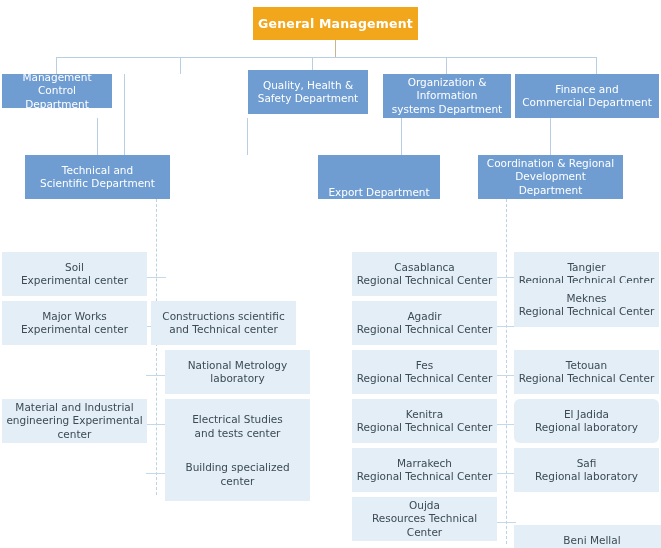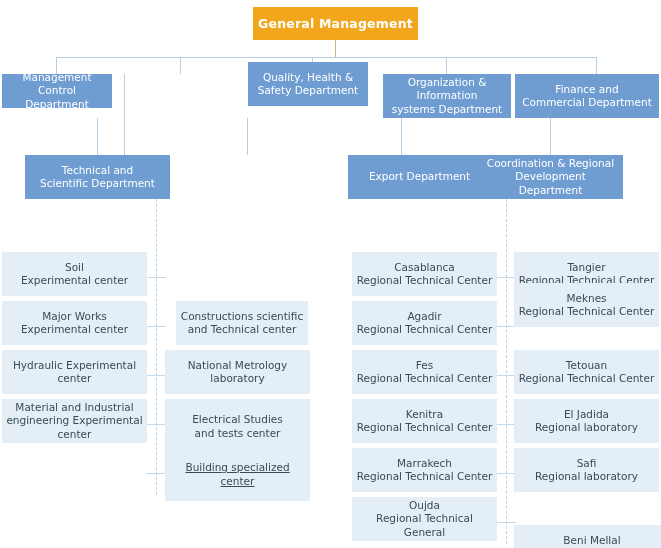--- a/index.html
+++ b/index.html
@@ -137,75 +137,71 @@
   <div class="line line-h-dash" style="left:506px; top:522px; width:10px;"></div>
 
   <div class="node node-root" style="left:253px; top:7px; width:165px; height:33px;">
     <span>General Management</span>
   </div>
 
   <div class="node node-dept" style="left:2px; top:74px; width:110px; height:34px;">
     <span>Management
 Control Department</span>
   </div>
-  <div class="node node-dept" style="left:248px; top:62px; width:120px; height:44px;">
+  <div class="node node-dept" style="left:248px; top:70px; width:120px; height:44px;">
     <span>Quality, Health &amp;
 Safety Department</span>
   </div>
   <div class="node node-dept" style="left:383px; top:74px; width:128px; height:44px;">
     <span>Organization &amp; Information
 systems Department</span>
   </div>
   <div class="node node-dept" style="left:515px; top:74px; width:144px; height:44px;">
     <span>Finance and
 Commercial Department</span>
   </div>
 
   <div class="node node-sub" style="left:25px; top:155px; width:145px; height:44px;">
     <span>Technical and
 Scientific Department</span>
   </div>
-  <div class="node node-sub" style="left:348px; top:155px; width:143px; height:44px;">
+  <div class="node node-sub" style="left:318px; top:155px; width:122px; height:44px;align-items:flex-end;">
     <span>Export Department</span>
   </div>
   <div class="node node-sub" style="left:478px; top:155px; width:145px; height:44px;">
     <span>Coordination &amp; Regional
 Development Department</span>
   </div>
 
   <div class="node node-leaf" style="left:2px; top:252px; width:145px; height:44px;">
     <span>Soil
 Experimental center</span>
   </div>
   <div class="node node-leaf" style="left:2px; top:301px; width:145px; height:44px;">
     <span>Major Works
 Experimental center</span>
   </div>
-  <div class="node node-leaf" style="left:2px; top:350px; width:145px; height:44px;">
-    <span>Hydraulic Experimental
-center</span>
-  </div>
   <div class="node node-leaf" style="left:2px; top:399px; width:145px; height:44px;justify-content:center;">
     <span>Material and Industrial
 engineering Experimental center</span>
   </div>
 
-  <div class="node node-leaf" style="left:176px; top:301px; width:132px; height:44px;align-items:center;">
+  <div class="node node-leaf" style="left:151px; top:301px; width:145px; height:44px;align-items:center;">
     <span>Constructions scientific
 and Technical center</span>
   </div>
   <div class="node node-leaf" style="left:165px; top:350px; width:145px; height:44px;">
     <span>National Metrology
 laboratory</span>
   </div>
   <div class="node node-leaf" style="left:165px; top:399px; width:145px; height:55px;">
     <span>Electrical Studies
 and tests center</span>
   </div>
-  <div class="node node-leaf" style="left:165px; top:448px; width:145px; height:53px;text-decoration:underline;">
+  <div class="node node-leaf" style="left:165px; top:448px; width:145px; height:53px;">
     <span>Building specialized center</span>
   </div>
 
   <div class="node node-leaf" style="left:352px; top:252px; width:145px; height:44px;">
     <span>Casablanca
 Regional Technical Center</span>
   </div>
   <div class="node node-leaf" style="left:352px; top:301px; width:145px; height:44px;">
     <span>Agadir
 Regional Technical Center</span>
@@ -217,36 +213,36 @@
   <div class="node node-leaf" style="left:352px; top:399px; width:145px; height:44px;">
     <span>Kenitra
 Regional Technical Center</span>
   </div>
   <div class="node node-leaf" style="left:352px; top:448px; width:145px; height:44px;">
     <span>Marrakech
 Regional Technical Center</span>
   </div>
   <div class="node node-leaf" style="left:352px; top:497px; width:145px; height:44px;">
     <span>Oujda
-Regional Technical General</span>
+Resources Technical Center</span>
   </div>
 
   <div class="node node-leaf" style="left:514px; top:252px; width:145px; height:44px;">
     <span>Tangier
 Regional Technical Center</span>
   </div>
   <div class="node node-leaf" style="left:514px; top:283px; width:145px; height:44px;">
     <span>Meknes
 Regional Technical Center</span>
   </div>
   <div class="node node-leaf" style="left:514px; top:350px; width:145px; height:44px;">
     <span>Tetouan
 Regional Technical Center</span>
   </div>
-  <div class="node node-leaf" style="left:514px; top:399px; width:145px; height:44px;">
+  <div class="node node-leaf" style="left:514px; top:399px; width:145px; height:44px;border-radius:6px;">
     <span>El Jadida
 Regional laboratory</span>
   </div>
   <div class="node node-leaf" style="left:514px; top:448px; width:145px; height:44px;">
     <span>Safi
 Regional laboratory</span>
   </div>
   <div class="node node-leaf" style="left:514px; top:525px; width:156px; height:44px;">
     <span>Beni Mellal
 Regional laboratory</span>

